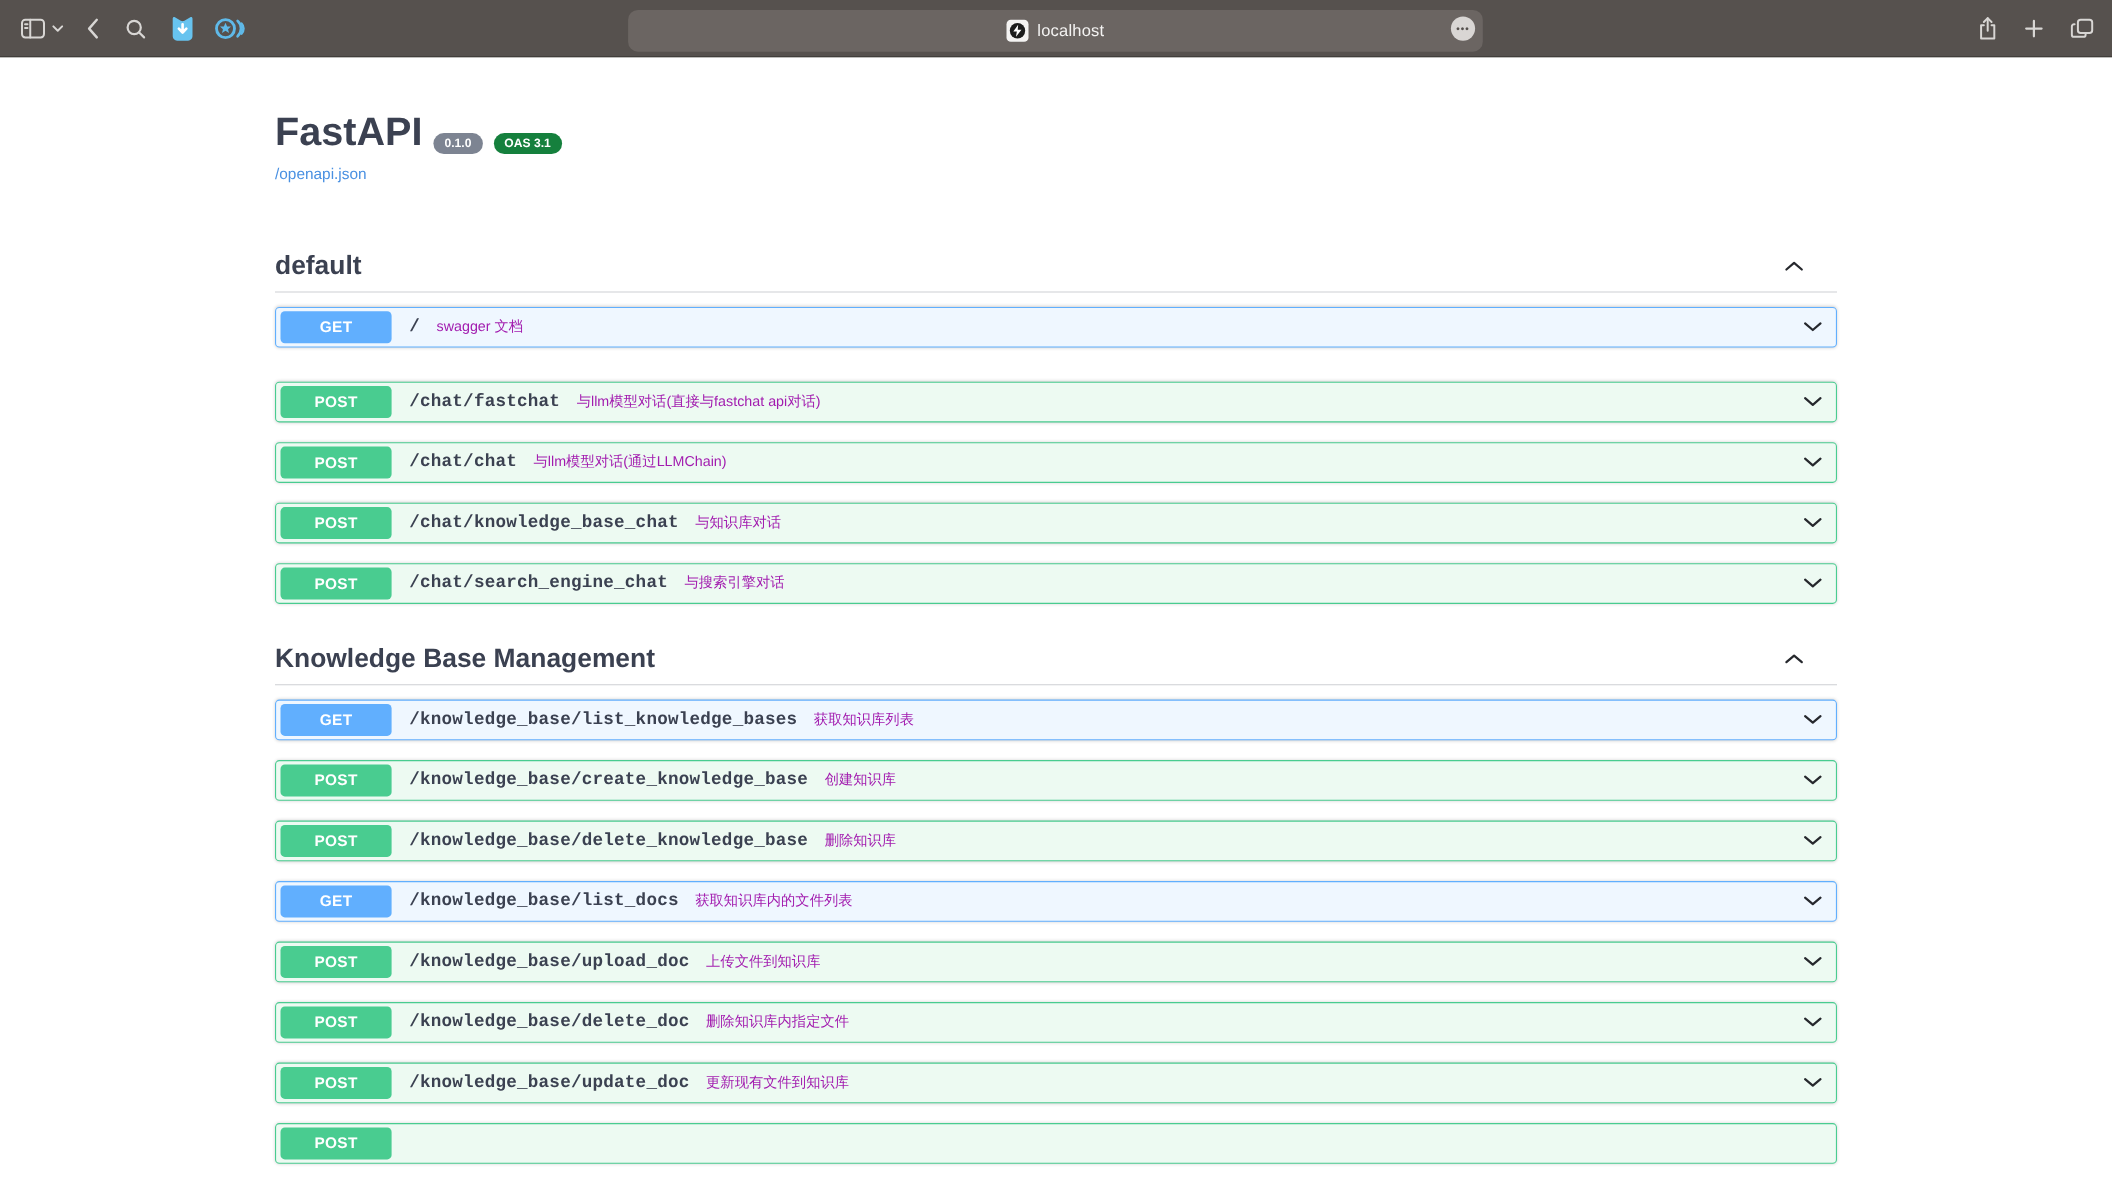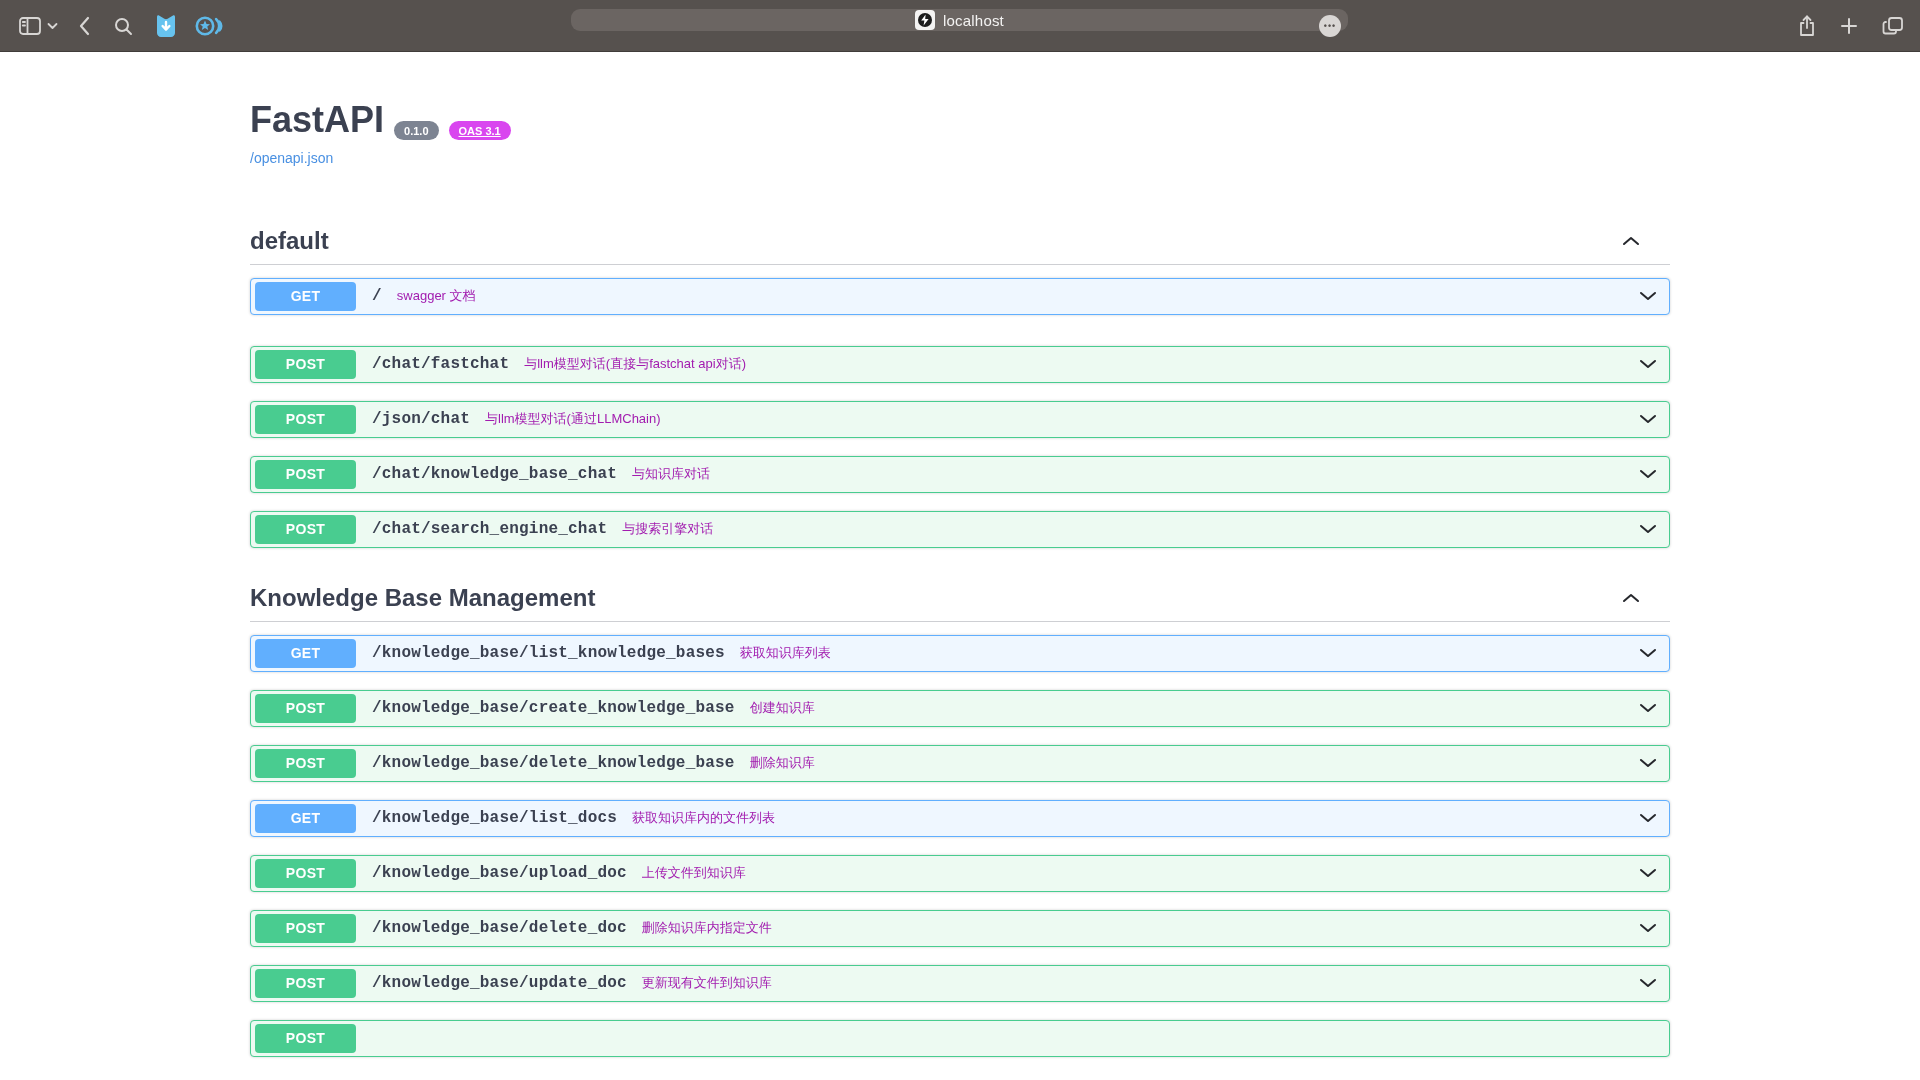--- a/index.html
+++ b/index.html
@@ -5,42 +5,42 @@
   * { margin:0; padding:0; box-sizing:border-box; }
   html,body { width:1920px; height:1080px; overflow:hidden; background:#ffffff;
               font-family:"Liberation Sans", sans-serif; }
 
   
   .toolbar { position:relative; width:1920px; height:52px; background:#56514e;
              border-bottom:1px solid #403c3a; }
   .tb-left { position:absolute; left:18px; top:0; height:52px; display:flex; align-items:center; }
   .tb-right{ position:absolute; right:16px; top:0; height:52px; display:flex; align-items:center; gap:24px; }
   .tb-ic { display:flex; align-items:center; justify-content:center; cursor:default; }
-  .addrbar { position:absolute; left:571px; top:9px; width:777px; height:22px;
+  .addrbar { position:absolute; left:571px; top:9px; width:777px; height:38px;
              background:#6b6562; border-radius:9px; display:flex; align-items:center;
              justify-content:center; }
   .addr-center { display:flex; align-items:center; gap:8px; }
   .addr-text { color:#f4f3f2; font-size:15px; letter-spacing:.2px; }
   .favicon { width:20px; height:20px; background:#f4f3f2; border-radius:4px;
              display:flex; align-items:center; justify-content:center; }
   .ellipsis-btn { position:absolute; right:7px; top:6px; width:22px; height:22px;
                   border-radius:50%; background:#d9d6d4; display:flex; align-items:center;
                   justify-content:center; color:#55504d; font-size:9px; letter-spacing:1px;
                   font-weight:bold; }
 
   
   .page { width:1920px; height:1028px; background:#fff; overflow:hidden; }
   .container { width:1420px; margin:0 auto; padding-top:48px; }
 
   .title-row { display:flex; align-items:flex-end; }
   h1.api-title { font-size:36px; font-weight:bold; color:#3b4151; line-height:1.1; }
   .badge { display:inline-block; border-radius:57px; color:#fff; font-size:11px;
            padding:4px 10px 3px; margin-left:10px; margin-top:6px; font-weight:bold; }
   .badge-version { background:#7d8492; }
-  .badge-oas { background:#d946ef;text-decoration:underline; }
+  .badge-oas { background:#15803d; }
   .spec-link { display:inline-block; margin-top:10px; font-size:14px; color:#4990e2;
                text-decoration:none; }
 
   .tag-header { display:flex; align-items:center; justify-content:space-between;
                 margin-top:30px; padding:6px 2px 9px 0;
                 border-bottom:1px solid rgba(59,65,81,.25); cursor:pointer; }
   .tag-header.first { margin-top:54px; }
   .tag-title { font-size:24px; font-weight:bold; color:#3b4151; }
   .tag-chevron { margin-right:28px; }
 
@@ -179,21 +179,21 @@
       <div class="opblock post">
         <span class="method">POST</span>
         <span class="path">/chat/fastchat</span>
         <span class="summary">与llm模型对话(直接与fastchat api对话)</span>
         <svg class="dark-chev row-chevron" width="18" height="10" viewBox="0 0 18 10">
             <polyline points="2,2 9,8 16,2"></polyline>
           </svg>
       </div>
       <div class="opblock post">
         <span class="method">POST</span>
-        <span class="path">/json/chat</span>
+        <span class="path">/chat/chat</span>
         <span class="summary">与llm模型对话(通过LLMChain)</span>
         <svg class="dark-chev row-chevron" width="18" height="10" viewBox="0 0 18 10">
             <polyline points="2,2 9,8 16,2"></polyline>
           </svg>
       </div>
       <div class="opblock post">
         <span class="method">POST</span>
         <span class="path">/chat/knowledge_base_chat</span>
         <span class="summary">与知识库对话</span>
         <svg class="dark-chev row-chevron" width="18" height="10" viewBox="0 0 18 10">

